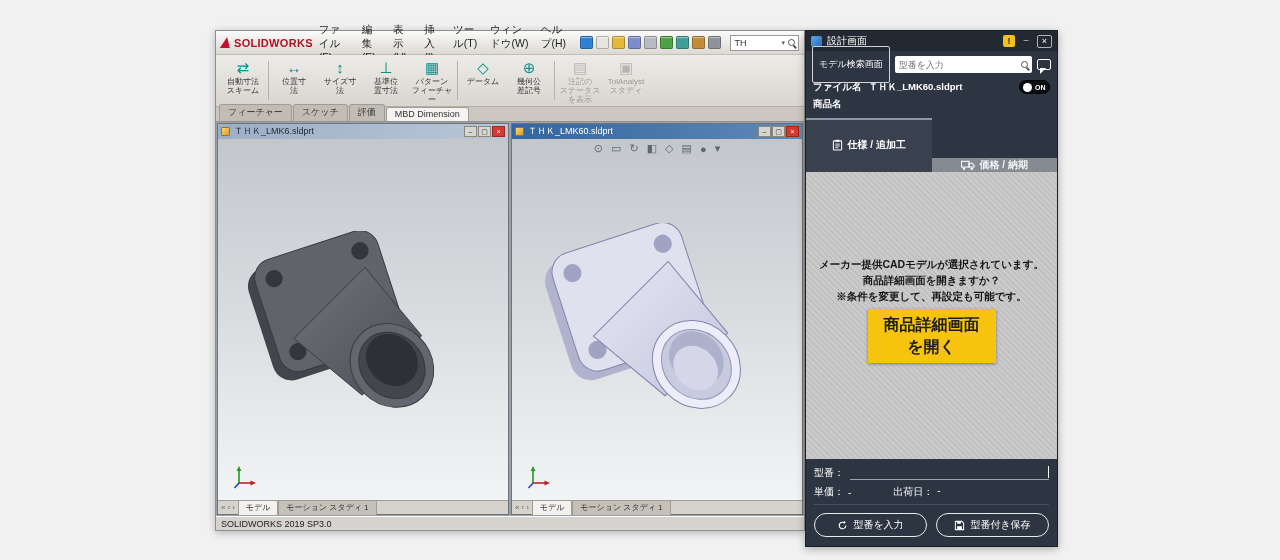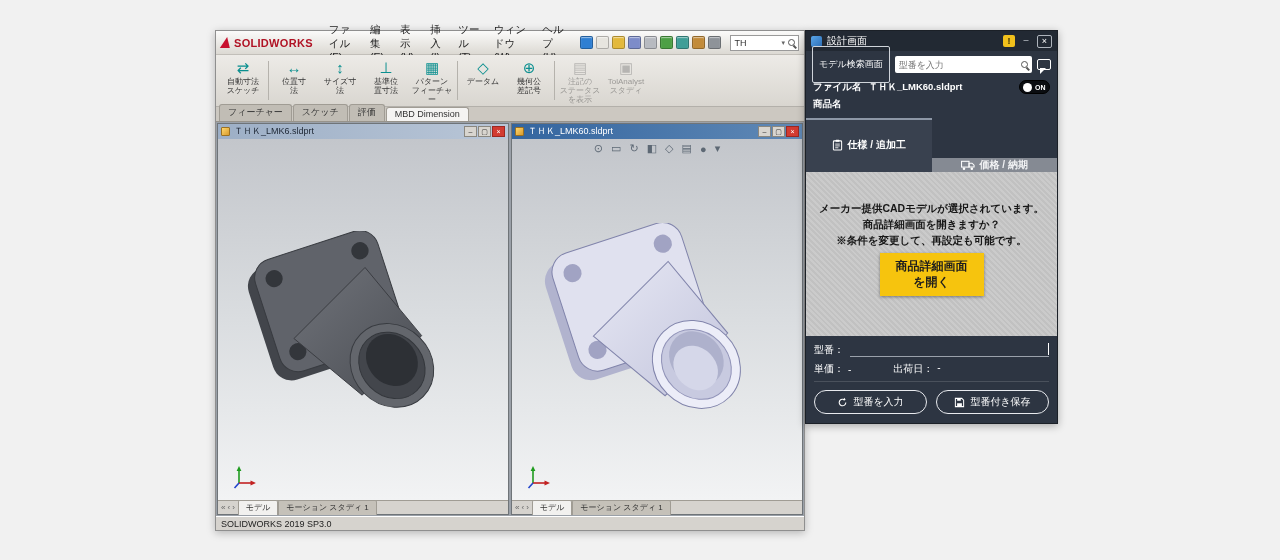--- a/index.html
+++ b/index.html
@@ -5,21 +5,21 @@
   * { box-sizing: border-box; margin:0; padding:0; }
   html,body { width:1280px; height:560px; }
   body { background:#f1f1f1; font-family:"Liberation Sans", sans-serif; position:relative; overflow:hidden; }
 
   
   .sw-window { position:absolute; left:215px; top:30px; width:590px; height:501px;
     background:#d6d3ce; border:1px solid #8f8f8f; display:flex; flex-direction:column;
     box-shadow:0 2px 8px rgba(0,0,0,.25); }
   .sw-titlebar { height:24px; flex:0 0 24px; display:flex; align-items:center; padding:0 5px;
     background:linear-gradient(#fbfbfa,#dcd9d3); border-bottom:1px solid #c2bfb9; }
-  .sw-logo { display:flex; align-items:center; gap:3px; margin-right:10px; }
+  .sw-logo { display:flex; align-items:center; gap:3px; }
   .logo-mark { width:0; height:0; border-left:5px solid transparent; border-right:5px solid transparent;
     border-bottom:11px solid #c8102e; transform:skewX(-12deg); }
   .logo-text { color:#b01224; font-weight:bold; font-size:11px; letter-spacing:.3px; }
   .sw-menus { display:flex; }
   .sw-menu { font-size:10.5px; color:#222; padding:3px 6px; cursor:default; }
   .sw-quick { display:flex; align-items:center; gap:3px; margin-left:8px; }
   .chip { width:13px; height:13px; border-radius:2px; border:1px solid rgba(0,0,0,.25);
     background:#ccc; box-shadow:inset 0 1px 1px rgba(255,255,255,.5); }
   .tb-search-box { display:flex; align-items:center; gap:3px; background:#fff; border:1px solid #9a9a9a;
     height:16px; padding:0 3px; margin-left:6px; }
@@ -70,21 +70,21 @@
     display:flex; align-items:center; font-size:8px; color:#333; }
   .tab-nav { display:flex; gap:2px; padding:0 3px; color:#666; font-size:8px; }
   .doc-tab { padding:1px 7px 2px; border:1px solid #a09c94; border-bottom:none; background:#c5c1b9;
     border-radius:2px 2px 0 0; white-space:nowrap; cursor:default; }
   .doc-tab.active { background:#f2f1ef; }
 
   .sw-statusbar { height:14px; flex:0 0 14px; background:#d6d3ce; border-top:1px solid #fff;
     display:flex; align-items:center; padding:0 5px; font-size:9px; color:#222; }
 
   
-  .panel { position:absolute; left:805px; top:30px; width:253px; height:394px; background:#2d3542;
+  .panel { position:absolute; left:805px; top:30px; width:253px; height:517px; background:#2d3542;
     border:1px solid #1b2027; display:flex; flex-direction:column; box-shadow:0 2px 8px rgba(0,0,0,.3); }
   .panel-titlebar { height:20px; flex:0 0 20px; background:#222933; display:flex; align-items:center;
     gap:5px; padding:0 5px; }
   .app-chip { width:11px; height:11px; border-radius:2px; background:linear-gradient(135deg,#5aa6e8,#2b6cb4); }
   .panel-title { color:#fff; font-size:10px; }
   .panel-titlebar .spacer { flex:1; }
   .bell-chip { width:12px; height:12px; border-radius:2px; background:#f2c11c; color:#3a2f00;
     font-size:9px; font-weight:bold; text-align:center; line-height:12px; cursor:default; }
   .min-chip { width:12px; height:12px; color:#cfd4da; font-size:9px; text-align:center; line-height:10px; cursor:default; }
   .close-chip { width:15px; height:13px; border:1px solid #aeb4bc; border-radius:2px; color:#fff;
@@ -111,21 +111,21 @@
     font-size:10px; font-weight:bold; cursor:pointer; }
   .panel-tab.active { background:#39414f; color:#fff; box-shadow:inset 0 2px 0 #8d97a6; }
   .panel-tab.inactive { background:#858a93; color:#f2f3f5;margin-top:40px; }
 
   .panel-content { flex:1; min-height:0; display:flex; flex-direction:column; align-items:center;
     justify-content:center; background:
     repeating-linear-gradient(45deg, rgba(255,255,255,.05) 0 2px, rgba(0,0,0,.035) 2px 4px), #c8c8c8; }
   .message { text-align:center; font-size:10.5px; font-weight:bold; color:#161616; line-height:1.55;
     transform:translateY(-8px); }
   .open-btn { margin-top:0; transform:translateY(-4px); border:none; cursor:pointer; font-family:inherit;
-    color:#1d1d1d; font-size:12px; font-weight:bold; line-height:1.4; padding:5px 16px;
+    color:#1d1d1d; font-size:16px; font-weight:bold; line-height:1.4; padding:5px 16px;
     white-space:pre-line; text-align:center; box-shadow:0 1px 3px rgba(0,0,0,.4); }
 
   .panel-bottom { flex:0 0 86px; background:#2d3542; display:flex; flex-direction:column; gap:5px; padding:7px 8px 9px; }
   .modelno-row { display:flex; align-items:flex-end; gap:6px; color:#fff; font-size:10px; }
   .modelno-input { flex:1; height:14px; border-bottom:1px solid #9aa1ab; position:relative; cursor:text; }
   .input-caret { position:absolute; right:0; bottom:1px; width:1px; height:12px; background:#fff; }
   .price-row { display:flex; align-items:center; gap:4px; color:#fff; font-size:10px; }
   .ship-group { margin-left:38px; display:flex; gap:4px; }
   .panel-actions { display:flex; gap:9px; border-top:1px solid #4a515c; padding-top:8px; }
   .action-btn { flex:1; height:24px; background:#2d3542; border:1px solid #e8eaee; border-radius:12px;
@@ -166,21 +166,21 @@
         <span class="caret-down">▾</span>
         <span class="mag"></span>
       </div>
     </div>
   </div>
 
   <div class="sw-ribbon">
     <div class="ribbon-btn">
       <span class="ribbon-glyph">⇄</span>
       <span class="ribbon-label">自動寸法
-スケッチ</span>
+スキーム</span>
     </div>
     <div class="ribbon-sep"></div>
     <div class="ribbon-btn">
       <span class="ribbon-glyph">↔</span>
       <span class="ribbon-label">位置寸
 法</span>
     </div>
     <div class="ribbon-btn">
       <span class="ribbon-glyph">↕</span>
       <span class="ribbon-label">サイズ寸

